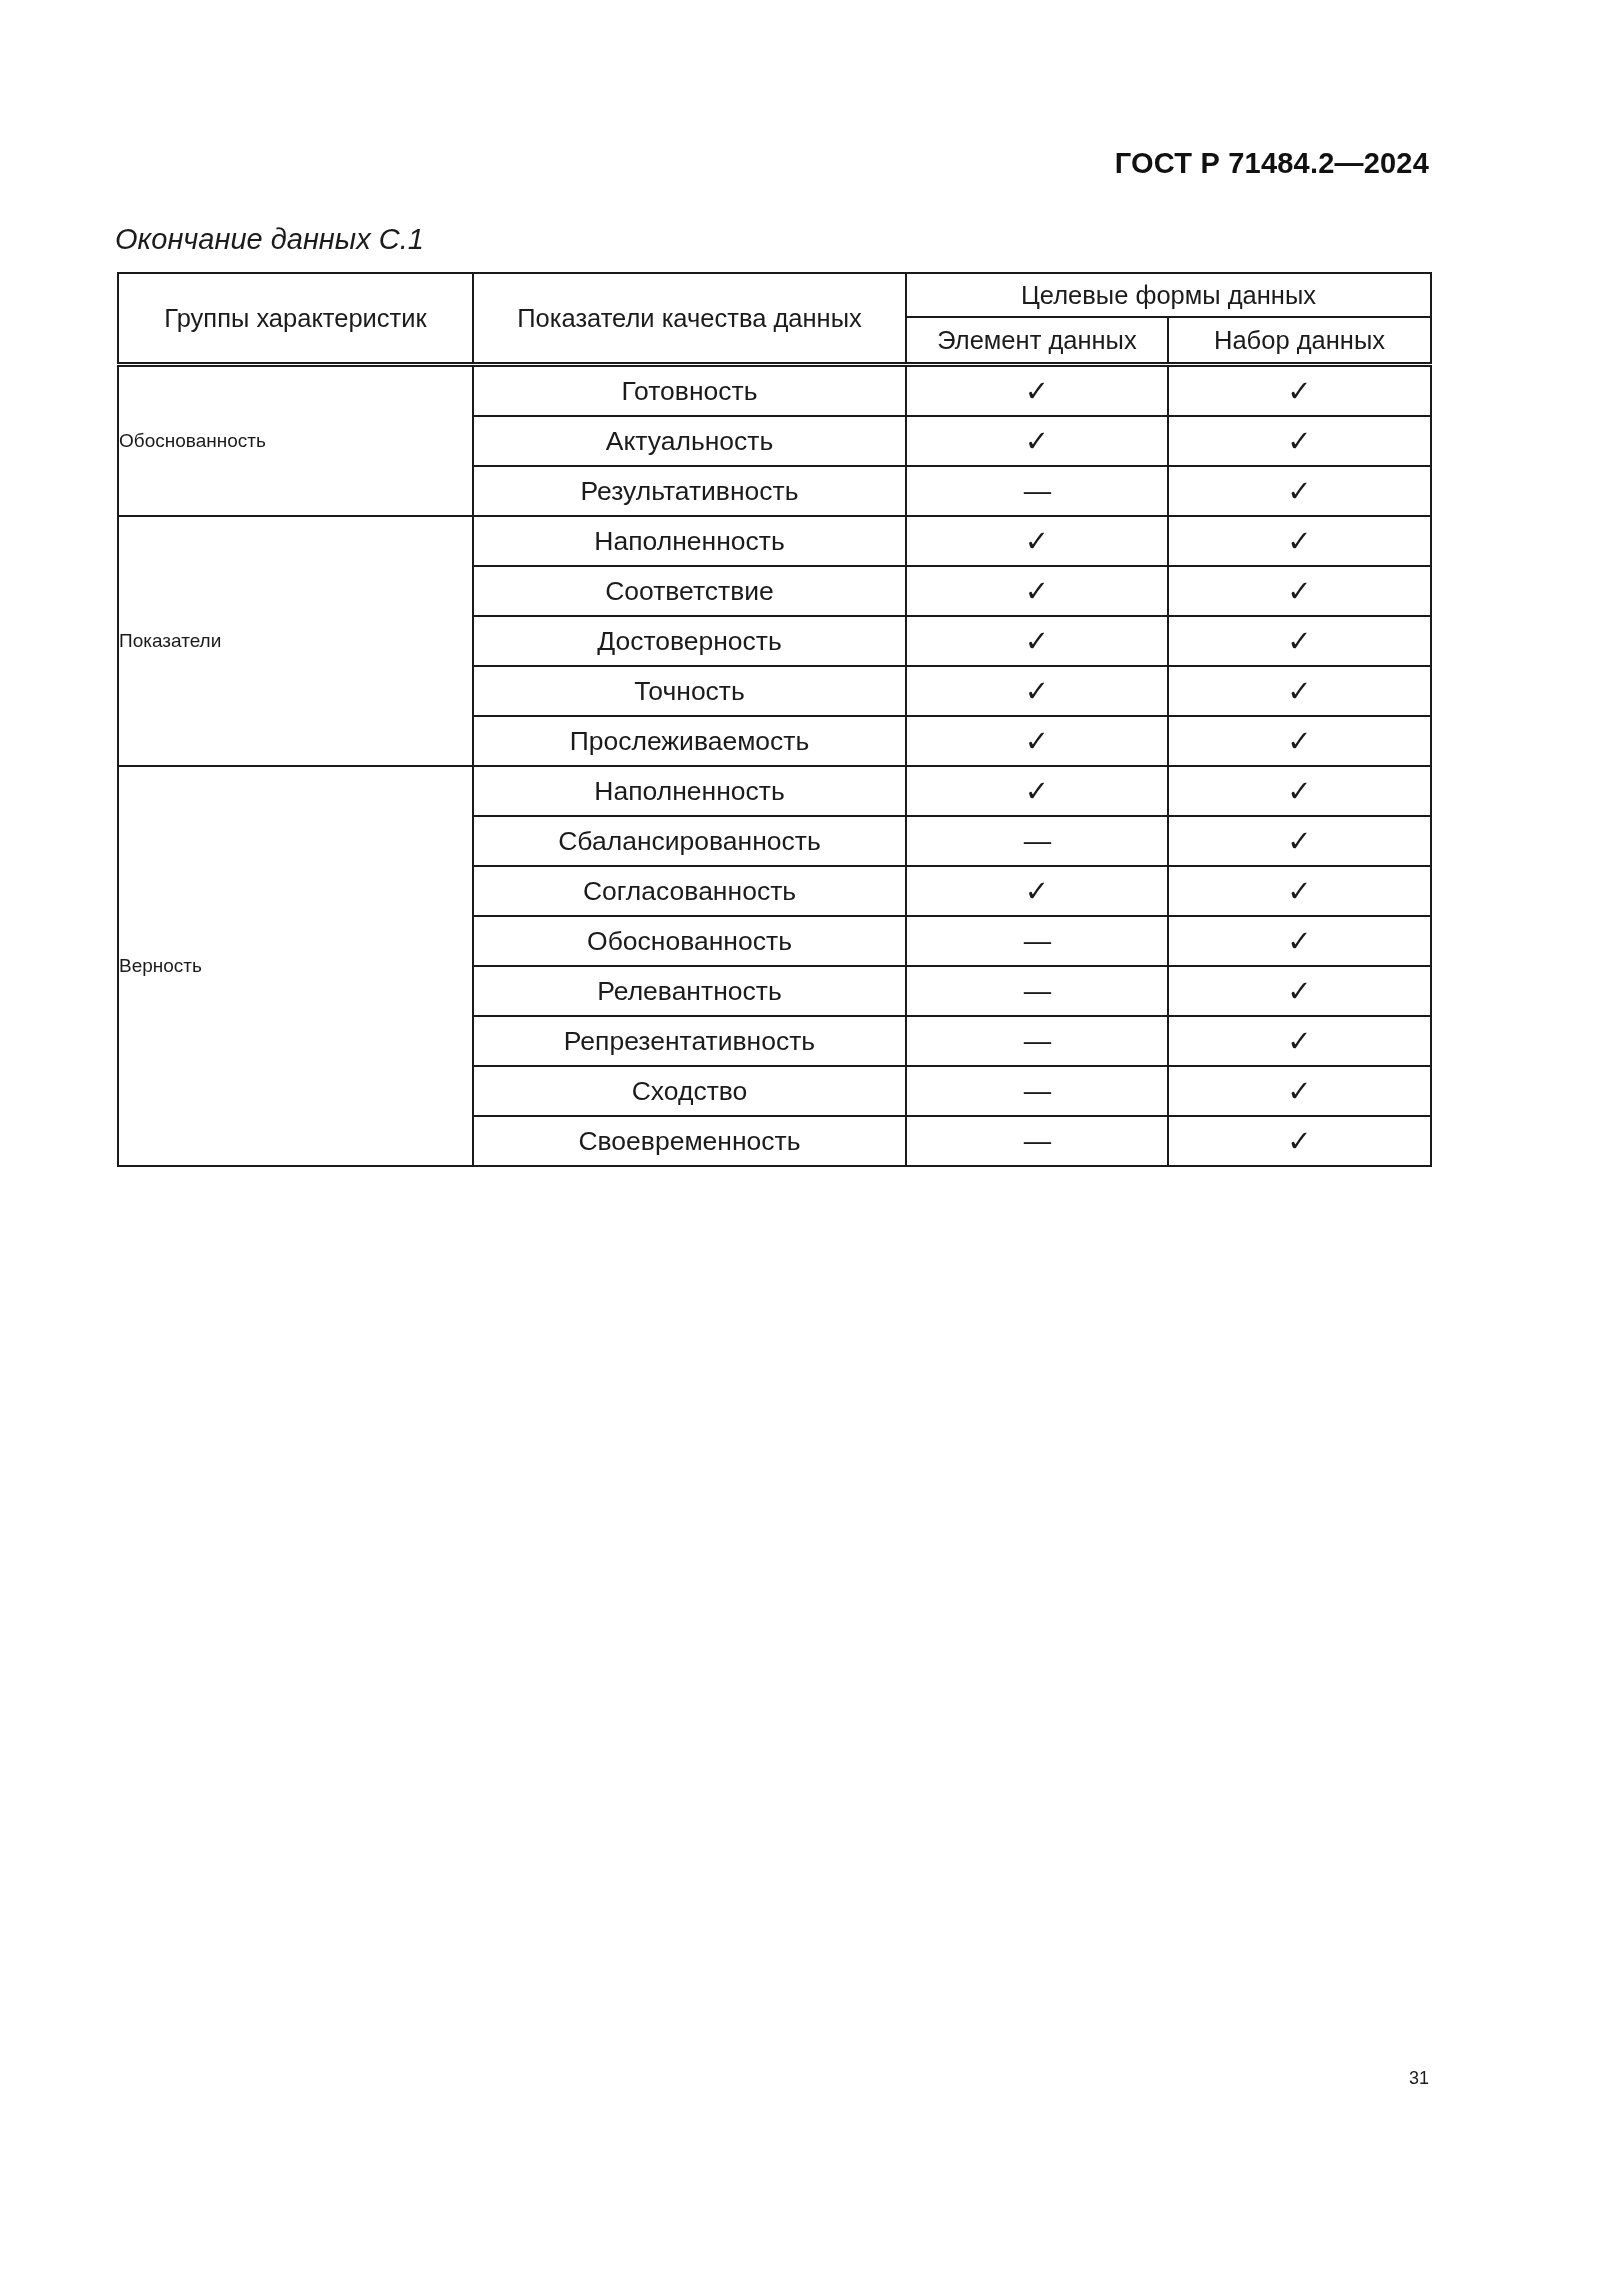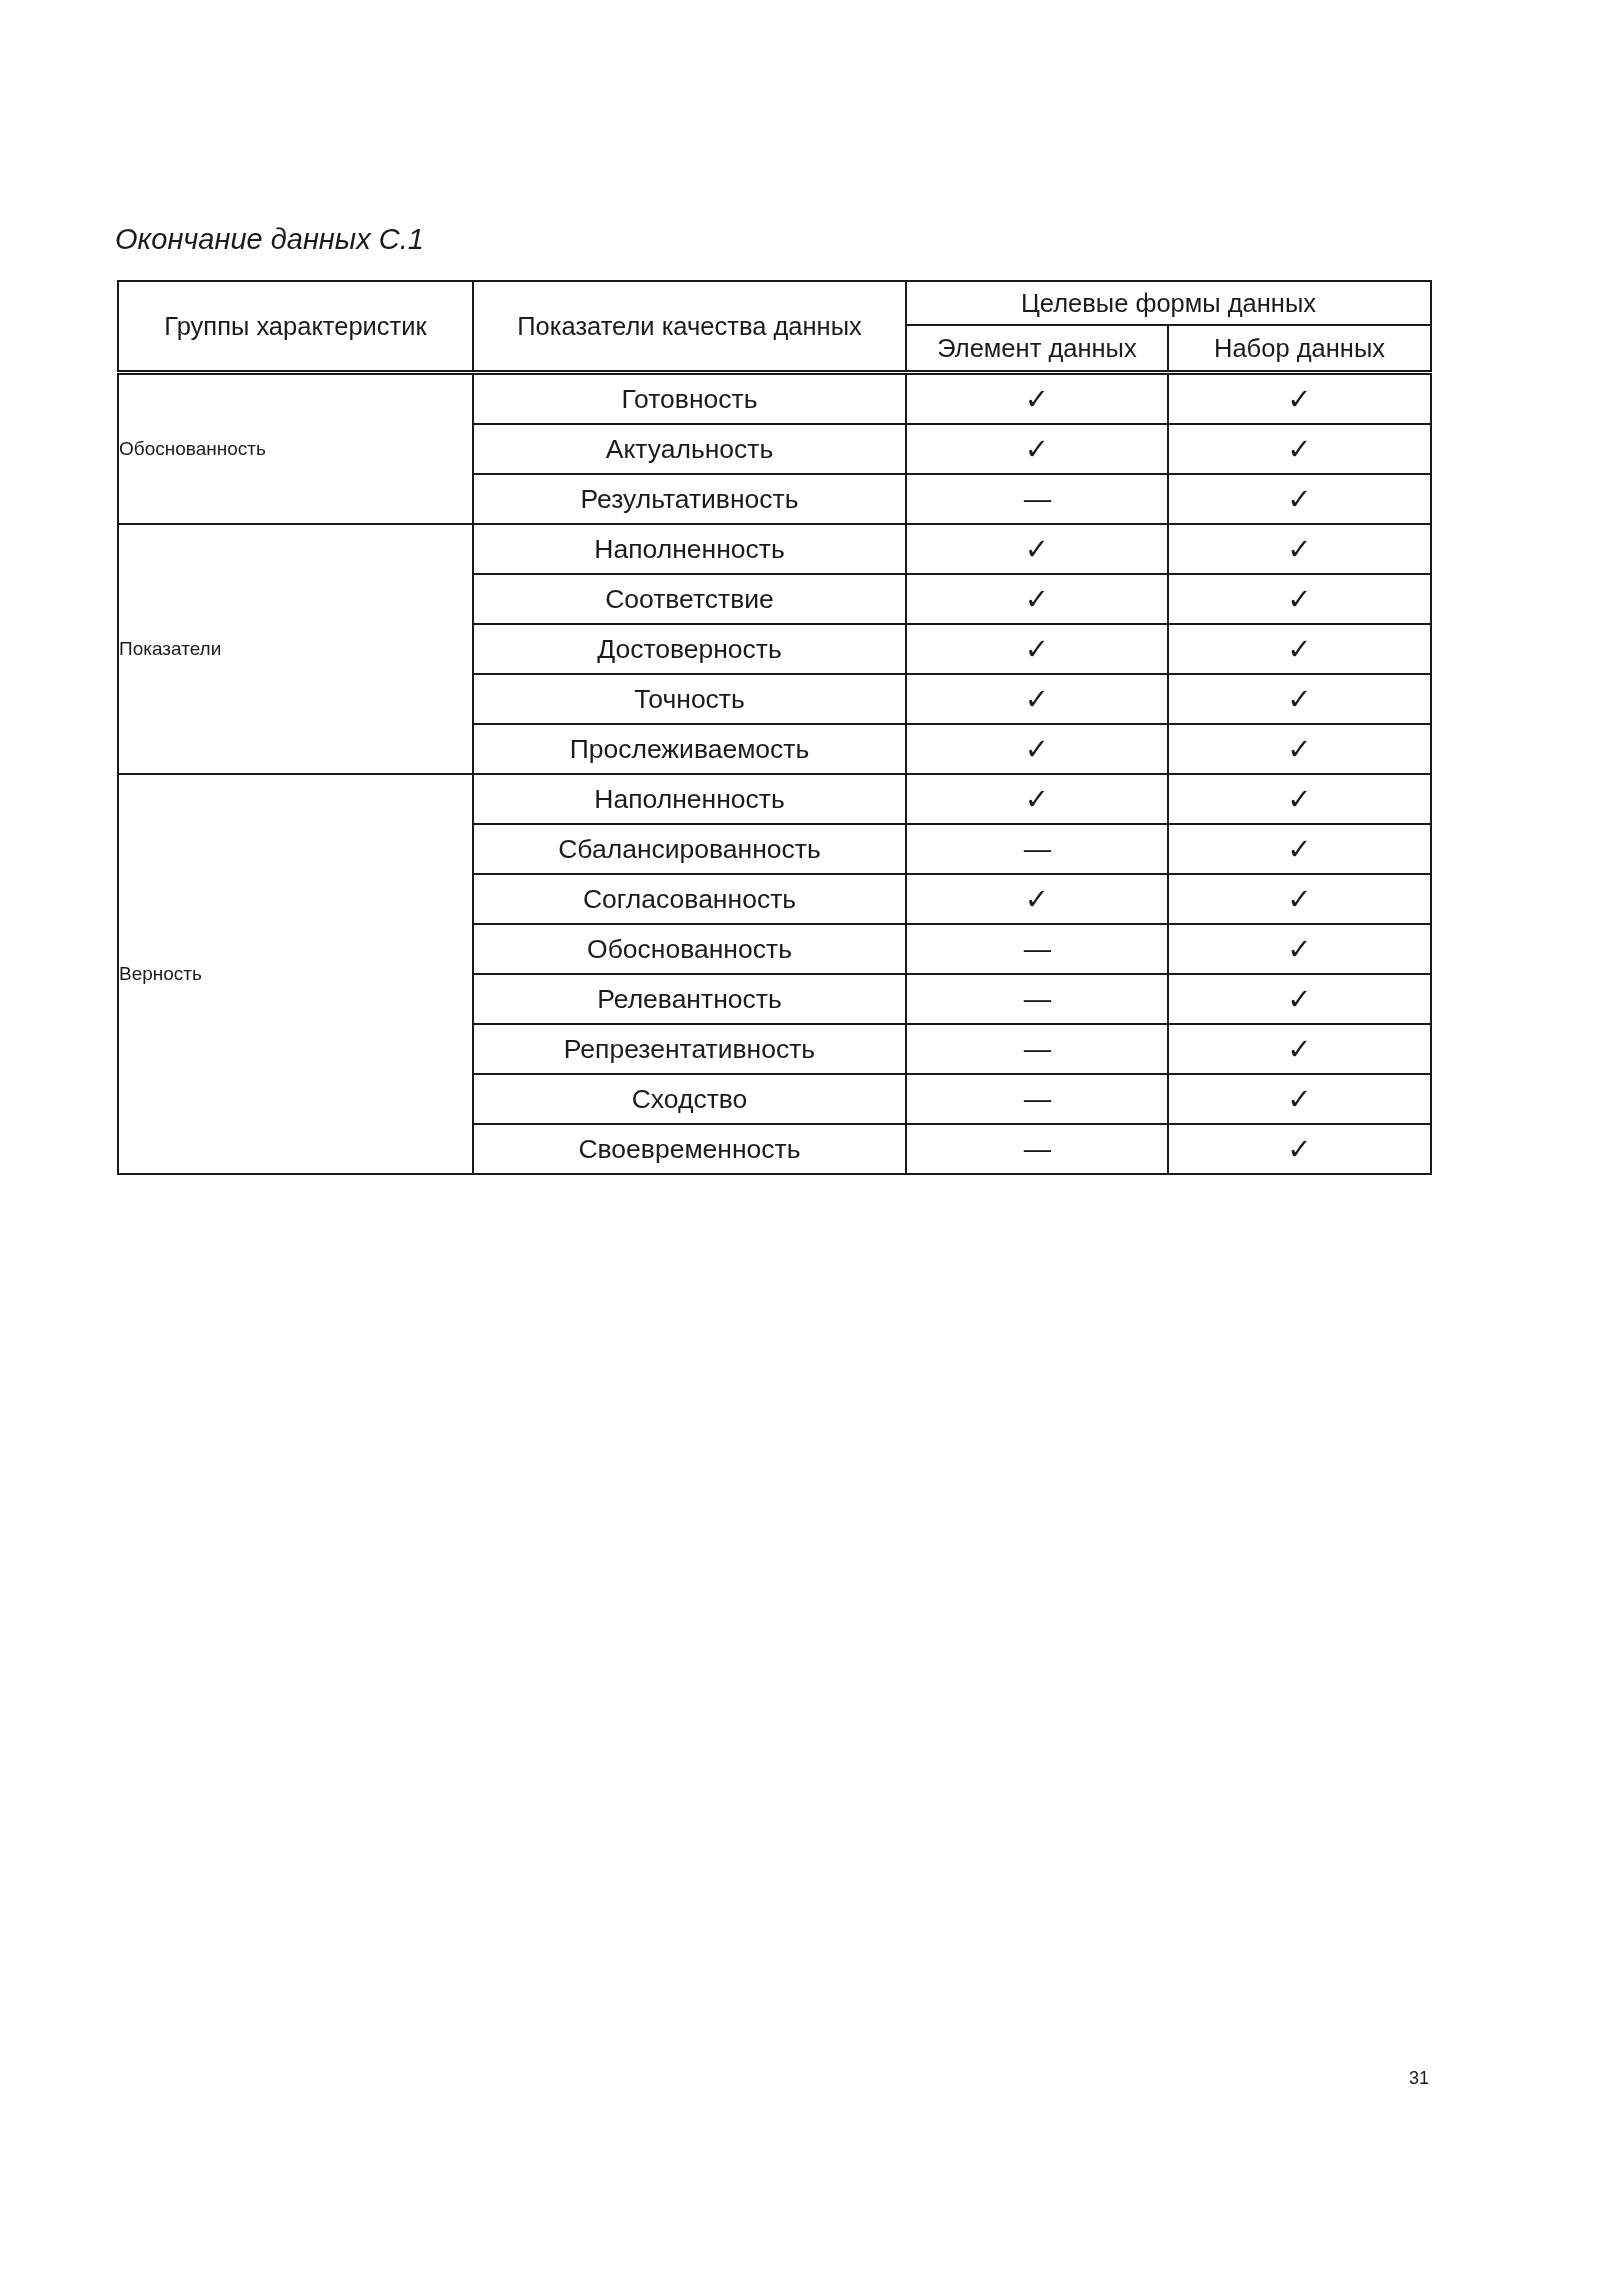--- a/index.html
+++ b/index.html
@@ -36,21 +36,20 @@
     color: #1b1b1b;
   }
   table.gost {
     position: absolute;
     top: 272px;
     left: 117px;
     width: 1312px;
     border-collapse: collapse;
     table-layout: fixed;
     font-size: 26.5px;
-    margin-top: 8px;
   }
   table.gost th, table.gost td {
     border: 2px solid #1a1a1a;
     padding: 0;
     background: #fff;
   }
   table.gost {
     border: 2.9px solid #111;
   }
   table.gost th {
@@ -90,20 +89,21 @@
     text-align: right;
     font-size: 18px;
     color: #1b1b1b;
   }
 </style>
 </head>
 <body>
 
 <div class="page">
 
+  <div class="doc-header">ГОСТ Р 71484.2—2024</div>
 
   <div class="table-caption">Окончание данных С.1</div>
 
   <table class="gost">
     <colgroup>
       <col style="width:355px">
       <col style="width:433px">
       <col style="width:262px">
       <col style="width:263px">
     </colgroup>

